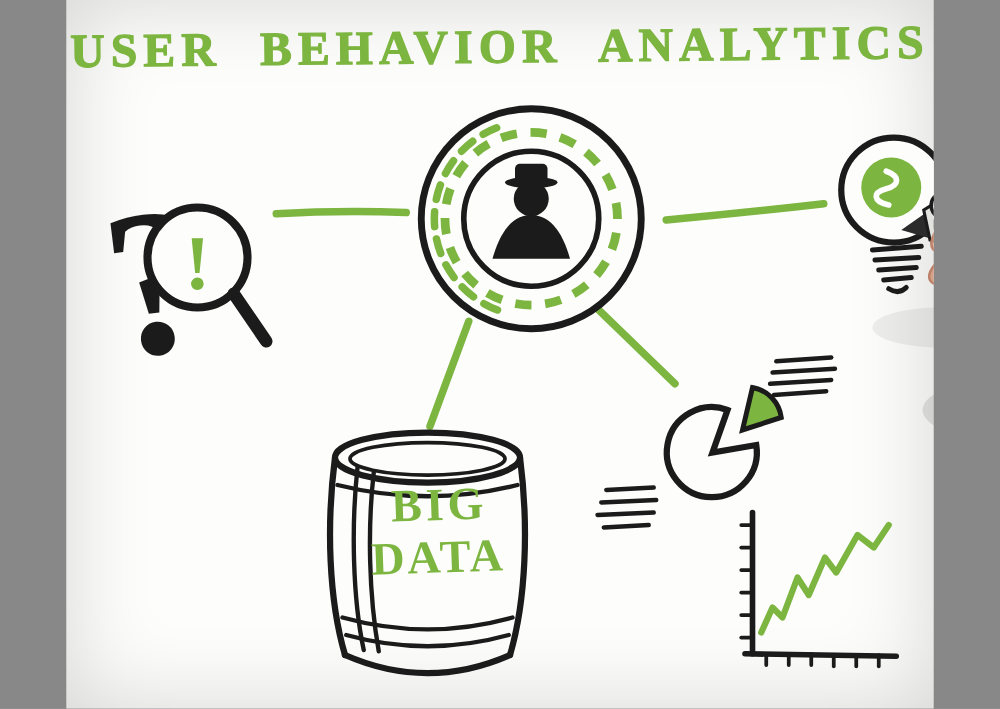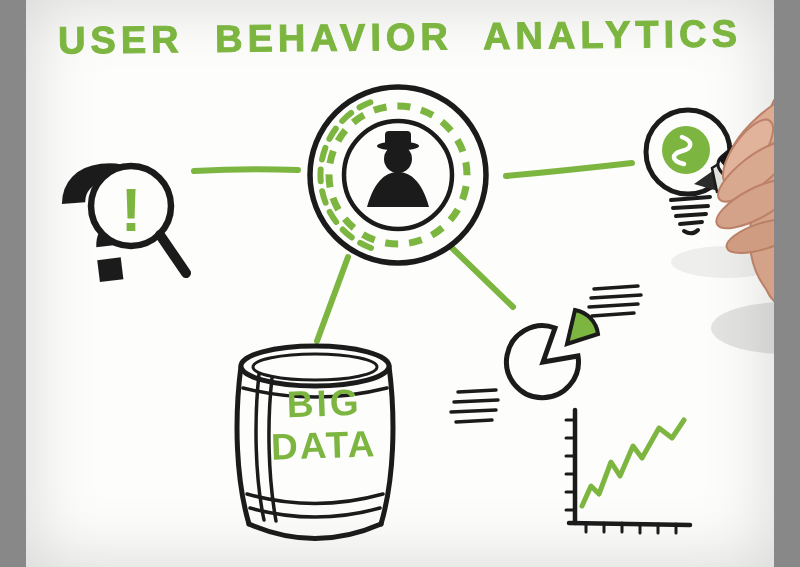--- a/index.html
+++ b/index.html
@@ -1,20 +1,20 @@
 <!DOCTYPE html>
 <html><head>
 <meta charset="utf-8">
 <style>
   html,body{margin:0;padding:0;background:#888;}
   .stage{
-    position:relative;width:748px;height:567px;margin:0 auto;
+    position:relative;width:694px;height:567px;margin:0 auto;
     background:#fdfdfb;overflow:hidden;
     box-shadow:inset 0 0 70px rgba(0,0,0,.16);
-    font-family:Liberation Sans, sans-serif;
+    font-family:Liberation Serif, serif;
   }
   .title{
     position:absolute;top:16px;left:0;width:100%;
     text-align:center;font-size:38px;font-weight:800;
     color:#7cb53f;letter-spacing:5px;word-spacing:16px;
     transform:rotate(-.6deg);
     -webkit-text-stroke:1px #7cb53f;
   }
   svg{position:absolute;left:0;top:0;}
   .ink{stroke:#1b1b1b;fill:none;stroke-linecap:round;stroke-linejoin:round;}

